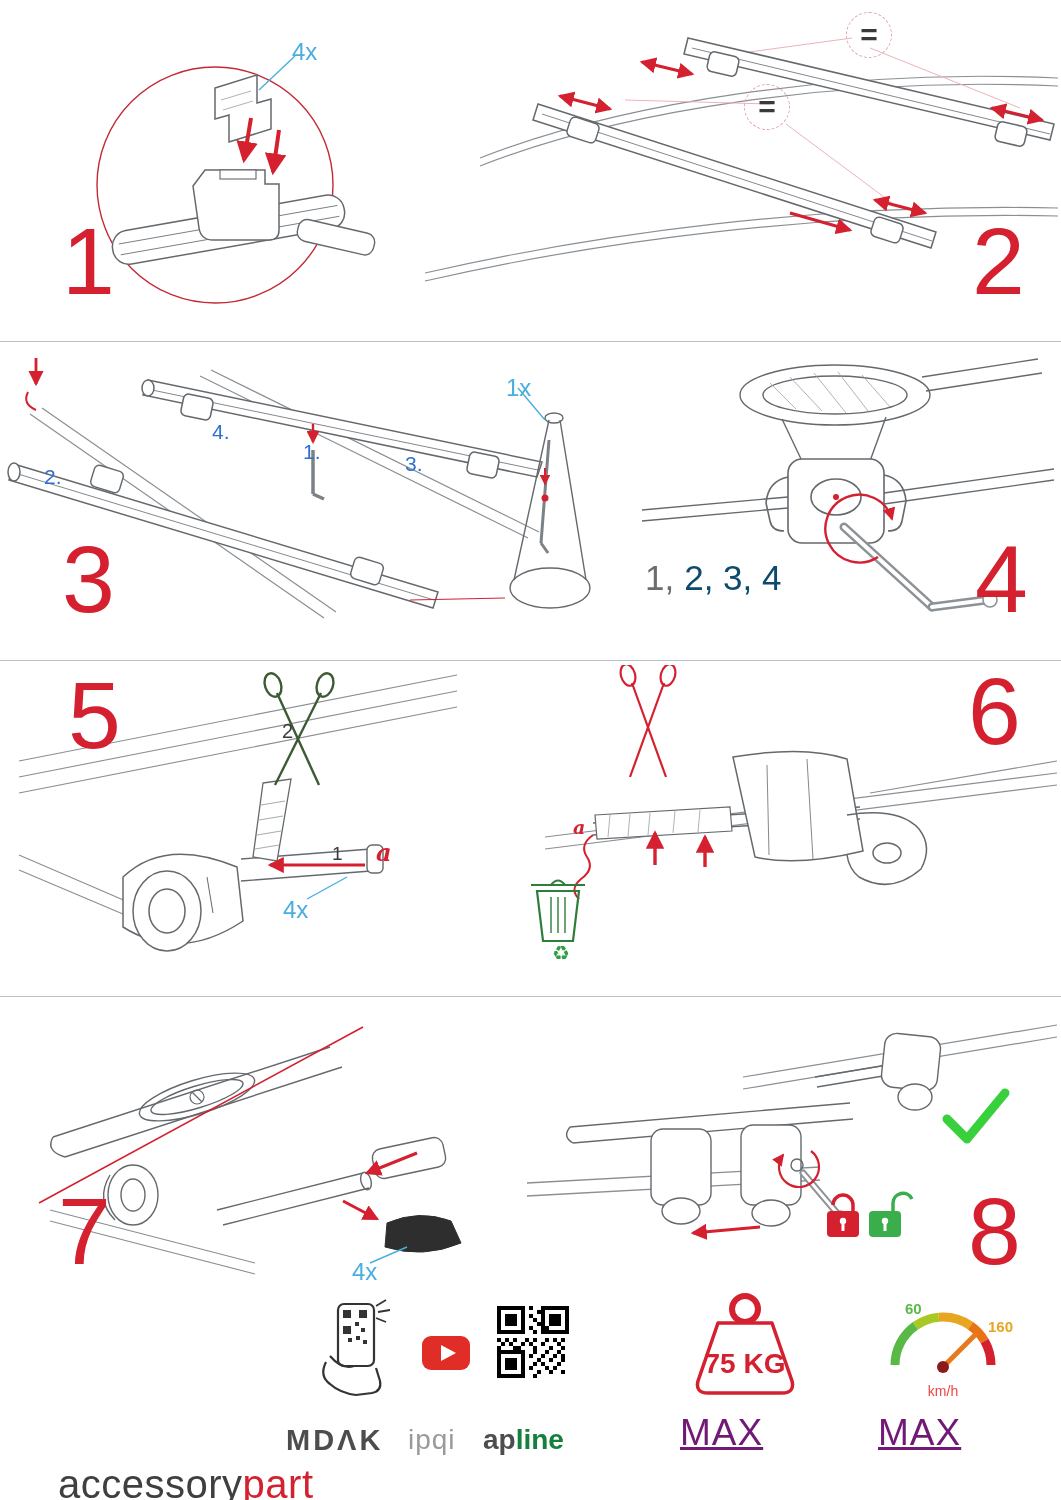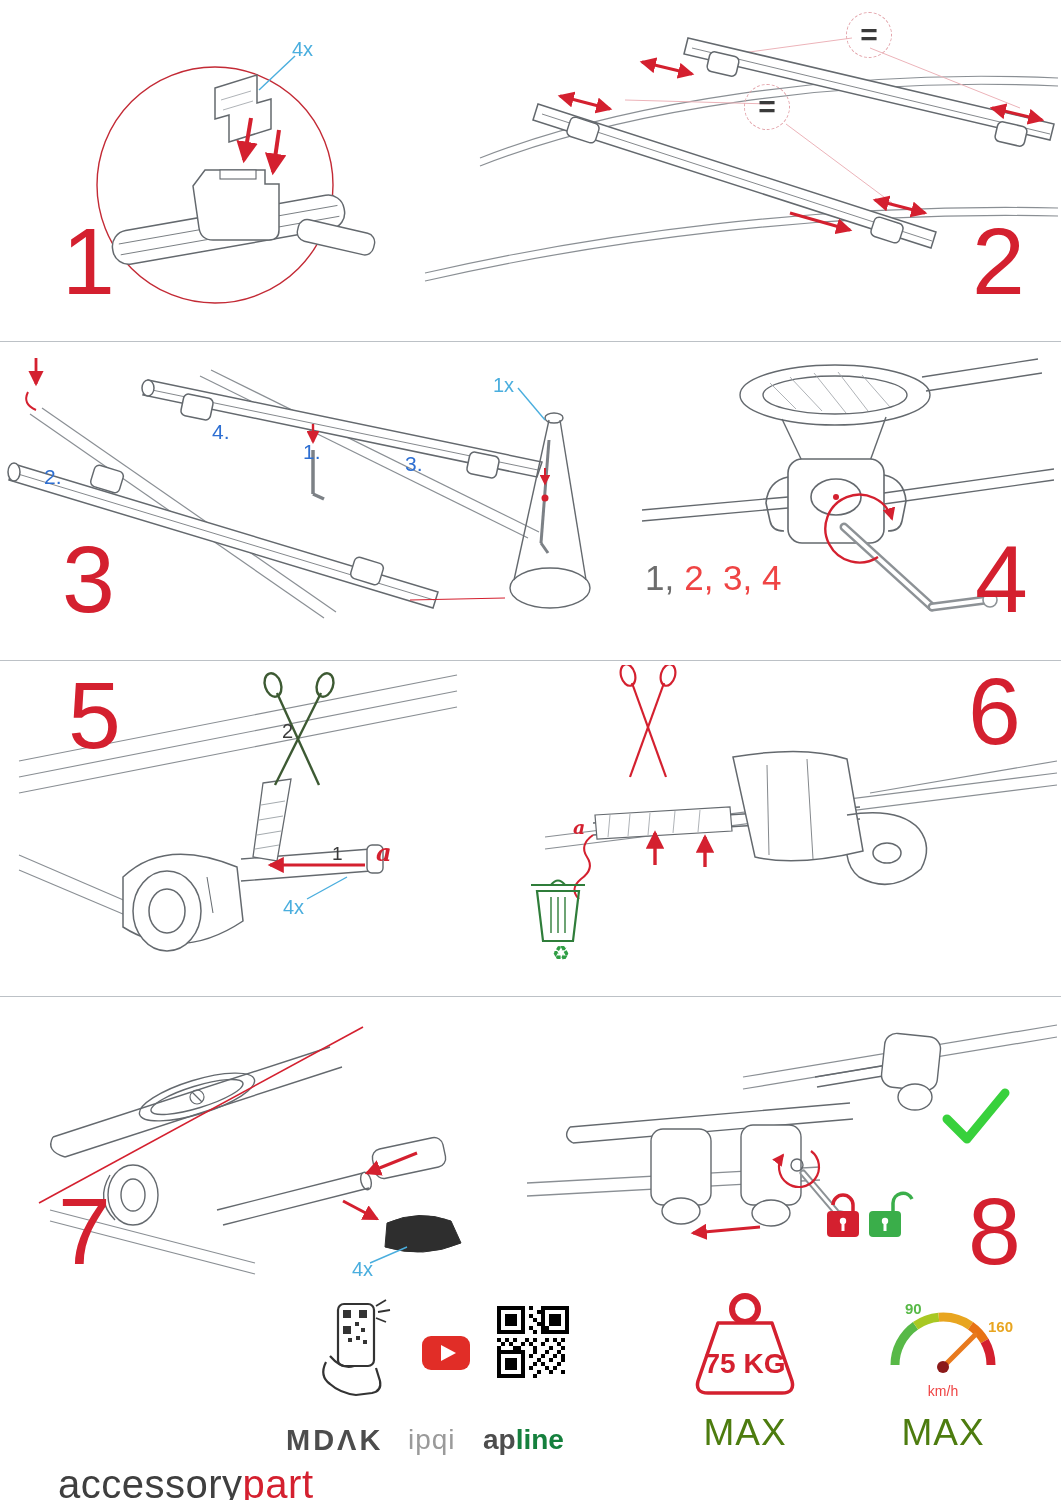--- a/index.html
+++ b/index.html
@@ -8,45 +8,45 @@
     position:relative; width:1061px; height:1500px; background:#ffffff;
     font-family:"Liberation Sans", sans-serif; overflow:hidden;
   }
   .abs { position:absolute; }
   svg { display:block; }
   .divider { position:absolute; left:0; width:1061px; border-top:1.6px solid #bcc1c6; height:0; }
   .num {
     position:absolute; color:#d4202f; font-size:95px; line-height:78px;
     font-weight:400; letter-spacing:-2px;
   }
-  .qty { position:absolute; color:#4aaede; font-size:20px; font-weight:400; }
+  .qty { position:absolute; color:#4aaede; font-size:24px; font-weight:400; }
   .mark { position:absolute; color:#2e6fd2; font-size:21px; font-weight:500; }
   .smalldark { position:absolute; color:#3a3a3a; font-size:20px; font-weight:400; }
   .letter-a { position:absolute; color:#d4202f; font-family:"DejaVu Serif", serif; font-style:italic; font-weight:600; }
   .eq {
     position:absolute; width:46px; height:46px; border:1.6px dashed #e2a1a8; border-radius:50%;
     display:flex; align-items:center; justify-content:center;
     color:#3a3a3a; font-size:30px; font-weight:600;
   }
   .seq { position:absolute; font-size:35px; font-weight:400; }
   .seq .first { color:#6d6d6d; }
-  .seq .rest { color:#ef4444; margin-left:10px; }
+  .seq .rest { color:#0c4a6e; margin-left:10px; }
   .recycle { position:absolute; color:#2f9e44; font-size:20px; line-height:20px; }
   
   .product { position:absolute; color:#2b2b86; font-size:50px; font-weight:500; letter-spacing:1px; }
   .brandline { position:absolute; font-size:40px; font-weight:400; letter-spacing:0.5px;margin-top:44px; }
   .brandline .b1 { color:#3f3f3f; }
   .brandline .b2 { color:#d4202f; }
   .logo-mdak { position:absolute; color:#4d4d4d; font-size:29px; font-weight:700; letter-spacing:3px; }
   .logo-ipqi { position:absolute; color:#9a9a9a; font-size:28px; font-weight:400; letter-spacing:1px; }
   .logo-apline { position:absolute; font-size:28px; font-weight:600; }
   .logo-apline .b1 { color:#4d4d4d;margin-top:14px; }
   .logo-apline .b2 { color:#15803d; }
   .weight-value { position:absolute; left:680px; width:130px; text-align:center; color:#d4202f; font-size:28px; font-weight:600; }
-  .max-label { position:absolute; width:130px; text-align:center; color:#4d7c0f; font-size:37px; font-weight:500; letter-spacing:1px; }
+  .max-label { position:absolute; width:130px; text-align:left; color:#701a75; font-size:37px; font-weight:500; letter-spacing:1px;text-decoration:underline; }
   .speed-low { position:absolute; color:#58b947; font-size:15px; font-weight:700; }
   .speed-high { position:absolute; color:#e8a520; font-size:15px; font-weight:700; }
   .speed-unit { position:absolute; width:130px; text-align:center; color:#ef4444; font-size:14px; font-weight:500; }
 </style>
 </head>
 <body>
 
 <div class="page">
 
   <div class="divider" style="top:341px"></div>
@@ -178,21 +178,21 @@
     <line x1="545" y1="120" x2="545" y2="136" stroke="#d4202f" stroke-width="2" marker-end="url(#a3)"></line>
 
     <line x1="518" y1="40" x2="545" y2="72" stroke="#4aaede" stroke-width="1.4"></line>
 
     <line x1="410" y1="252" x2="505" y2="250" stroke="#d4202f" stroke-width="1.2"></line>
   </svg>
   <span class="mark" style="left:303px;top:440px">1.</span>
   <span class="mark" style="left:44px;top:465px">2.</span>
   <span class="mark" style="left:405px;top:452px">3.</span>
   <span class="mark" style="left:212px;top:420px">4.</span>
-  <span class="qty" style="left:493px;top:374px">1x</span>
+  <span class="qty" style="left:506px;top:374px">1x</span>
   <span class="num" style="left:62px;top:540px">3</span>
 
   <svg class="abs" style="left:630px;top:345px" width="430" height="315" viewBox="0 0 430 315">
     <defs>
       <marker id="a4" markerWidth="6" markerHeight="5.4" refX="4.6" refY="2.7" orient="auto-start-reverse">
         <path d="M0,0 L5.4,2.7 L0,5.4 Z" fill="#d4202f"></path>
       </marker>
     </defs>
 
     <g stroke="#64696e" stroke-width="1.4" fill="none">
@@ -563,18 +563,18 @@
     <g fill="none" stroke-width="9">
       <path d="M17,70 A48,48 0 0 1 37.5,30.7" stroke="#58b947"></path>
       <path d="M37.5,30.7 A48,48 0 0 1 60.8,22.2" stroke="#a8c823"></path>
       <path d="M60.8,22.2 A48,48 0 0 1 92.5,30.7" stroke="#e8a520"></path>
       <path d="M92.5,30.7 A48,48 0 0 1 106.6,46" stroke="#e87214"></path>
       <path d="M106.6,46 A48,48 0 0 1 113,70" stroke="#d4202f"></path>
     </g>
     <line x1="65" y1="72" x2="97" y2="40" stroke="#e87a1e" stroke-width="5" stroke-linecap="round"></line>
     <circle cx="65" cy="72" r="6" fill="#8b1a1a"></circle>
   </svg>
-  <span class="speed-low" style="left:905px;top:1300px">90</span>
+  <span class="speed-low" style="left:905px;top:1300px">60</span>
   <span class="speed-high" style="left:988px;top:1318px">160</span>
   <span class="speed-unit" style="left:878px;top:1383px">km/h</span>
   <span class="max-label" style="left:878px;top:1412px">MAX</span>
 
 </div>
 
 </body></html>

